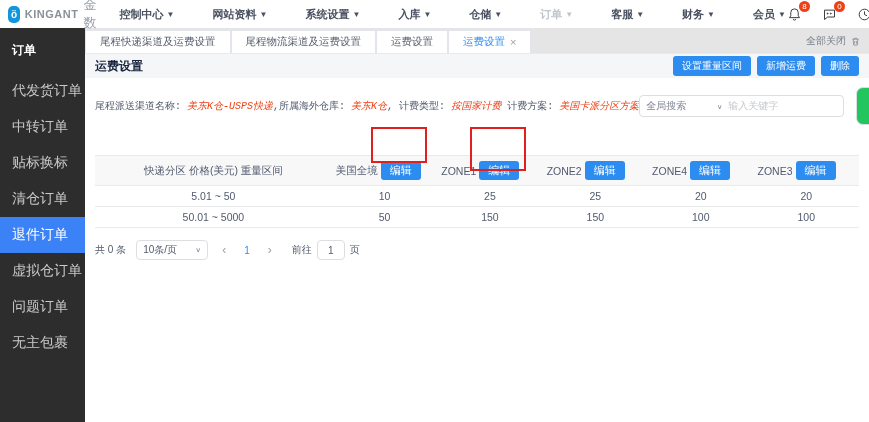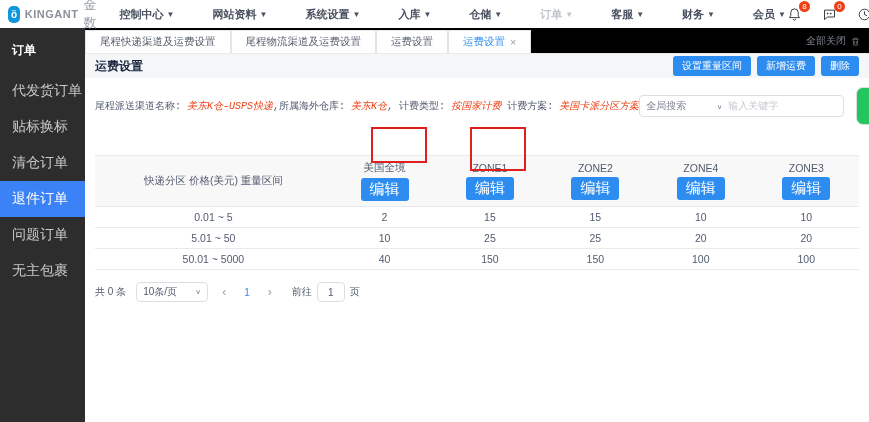--- a/index.html
+++ b/index.html
@@ -23,21 +23,21 @@
   .tb-icon svg { width:15px; height:15px; stroke:#3b3f45; fill:none; stroke-width:1.6; }
   .badge { position:absolute; top:-4px; right:-6px; background:#ed4014; color:#fff; border-radius:7px; min-width:11px; height:11px; line-height:11px; font-size:8px; text-align:center; padding:0 2px; }
   
   .layout { display:flex; height:394px; }
   .sidebar { width:85px; background:#2d2d2d; color:#c9c9c9; flex-shrink:0; padding-top:6px; }
   .side-title { color:#fff; font-weight:bold; font-size:12px; padding:8px 12px 14px 12px; }
   .side-item { padding:9px 12px; font-size:14px; cursor:pointer; white-space:nowrap; }
   .side-item.active { background:#3b82f6; color:#fff; }
   .main { flex:1; display:flex; flex-direction:column; background:#fff; min-width:0; }
   
-  .tabbar { display:flex; align-items:flex-end; border-bottom:1px solid #e8eaec; background:#000000; height:26px; position:relative; }
+  .tabbar { display:flex; align-items:flex-end; border-bottom:1px solid #e8eaec; background:#e5e5e5; height:26px; position:relative; }
   .tab { border:1px solid #e2e5ea; border-bottom:none; background:#fff; padding:4px 14px; font-size:10.5px; color:#555c6b; cursor:pointer; white-space:nowrap; display:flex; align-items:center; gap:5px; }
   .tab.active { color:#2d8cf0; }
   .tab-close { font-size:11px; color:#9aa2ab; cursor:pointer; }
   .close-all { position:absolute; right:8px; top:6px; display:flex; align-items:center; gap:4px; color:#7a828e; font-size:10px; cursor:pointer; }
   .close-all svg { width:11px; height:11px; stroke:#7a828e; fill:none; stroke-width:1.5; }
   
   .page-head { background:#f4f6f8; display:flex; align-items:center; padding:5px 10px; height:24px; }
   .page-title { font-weight:bold; font-size:12px; color:#17233d; }
   .head-actions { margin-left:auto; display:flex; gap:6px; }
   .btn-blue { background:#2d8cf0; color:#fff; border:none; border-radius:3px; font-size:10px; padding:3px 9px; cursor:pointer; white-space:nowrap; font-family:inherit; }
@@ -50,23 +50,23 @@
   .search-scope { display:flex; align-items:center; justify-content:space-between; width:88px; padding:0 6px; color:#808695; font-size:10px; cursor:pointer;gap:8px; }
   .chevron { font-size:8px; color:#808695; transform:scaleY(.8); }
   .search-input { border:none; outline:none; flex:1; min-width:0; font-size:10px; color:#515a6e; font-family:inherit; }
   .search-input::placeholder { color:#c5c8ce; }
   .btn-plain { background:#22c55e; border:1px solid #dcdee2; border-radius:7px; color:#515a6e; font-size:10px; padding:4px 13px; cursor:pointer; font-family:inherit; }
   
   .table-wrap { margin:26px 10px 0 10px; }
   table { width:100%; border-collapse:collapse; table-layout:fixed; }
   thead th { background:#f8f8f9; border-top:1px solid #e8eaec; border-bottom:1px solid #e8eaec; font-weight:normal; font-size:10.5px; color:#515a6e; padding:3px 4px; text-align:center; vertical-align:middle; }
   th.col-range { width:31%; }
-  .zone-head { display:flex; flex-direction:column; align-items:center; gap:3px; padding:2px 0; }
+  .zone-head { display:flex; flex-direction:row; align-items:center; gap:3px; padding:2px 0; }
   .zone-name { color:#515a6e; font-size:10.5px; }
-  .btn-edit { background:#2d8cf0; color:#fff; border:none; border-radius:3px; font-size:15px; padding:2px 9px; cursor:pointer; font-family:inherit; }
+  .btn-edit { background:#2d8cf0; color:#fff; border:none; border-radius:3px; font-size:11px; padding:2px 9px; cursor:pointer; font-family:inherit; }
   tbody td { border-bottom:1px solid #e8eaec; text-align:center; font-size:10.5px; color:#515a6e; padding:4px 4px; background:#fff; }
   
   .pager { display:flex; align-items:center; gap:10px; padding:12px 10px; font-size:10px; color:#515a6e; }
   .pg-size { display:flex; align-items:center; justify-content:space-between; border:1px solid #dcdee2; border-radius:4px; width:72px; height:20px; padding:0 6px; cursor:pointer; color:#515a6e; }
   .pg-arrow { color:#9aa2ab; cursor:pointer; font-size:12px; padding:0 4px; }
   .pg-num { color:#2d8cf0; cursor:pointer; padding:0 4px; }
   .goto { display:flex; align-items:center; gap:5px; margin-left:6px; }
   .goto-input { width:28px; height:20px; border:1px solid #dcdee2; border-radius:4px; text-align:center; font-size:10px; color:#515a6e; outline:none; font-family:inherit; }
   
   .anno { position:absolute; border:2px solid #e01f1f; background:transparent; z-index:10; pointer-events:none; }
@@ -164,23 +164,25 @@
     </div>
 
   </div>
 </div>
 
 <div class="layout">
 
   <div class="sidebar">
     <div class="side-title">订单</div>
     <div class="side-item">代发货订单</div>
+    <div class="side-item">中转订单</div>
     <div class="side-item">贴标换标</div>
     <div class="side-item">清仓订单</div>
     <div class="side-item active">退件订单</div>
+    <div class="side-item">虚拟仓订单</div>
     <div class="side-item">问题订单</div>
     <div class="side-item">无主包裹</div>
   </div>
 
   <div class="main">
 
     <div class="tabbar">
       <div class="tab">
           <span>尾程快递渠道及运费设置</span>
         </div>
@@ -264,38 +266,30 @@
             <th>
               <div class="zone-head">
                   <span class="zone-name">ZONE3</span>
                   <button class="btn-edit">编辑</button>
                 </div>
             </th>
           </tr>
         </thead>
         <tbody>
           <tr>
-            <td>0.01 ~ 5</td>
-            <td>2</td>
-            <td>15</td>
-            <td>15</td>
-            <td>10</td>
-            <td>10</td>
-          </tr>
-          <tr>
             <td>5.01 ~ 50</td>
             <td>10</td>
             <td>25</td>
             <td>25</td>
             <td>20</td>
             <td>20</td>
           </tr>
           <tr>
             <td>50.01 ~ 5000</td>
-            <td>40</td>
+            <td>50</td>
             <td>150</td>
             <td>150</td>
             <td>100</td>
             <td>100</td>
           </tr>
         </tbody>
       </table>
     </div>
 
     <div class="pager">

